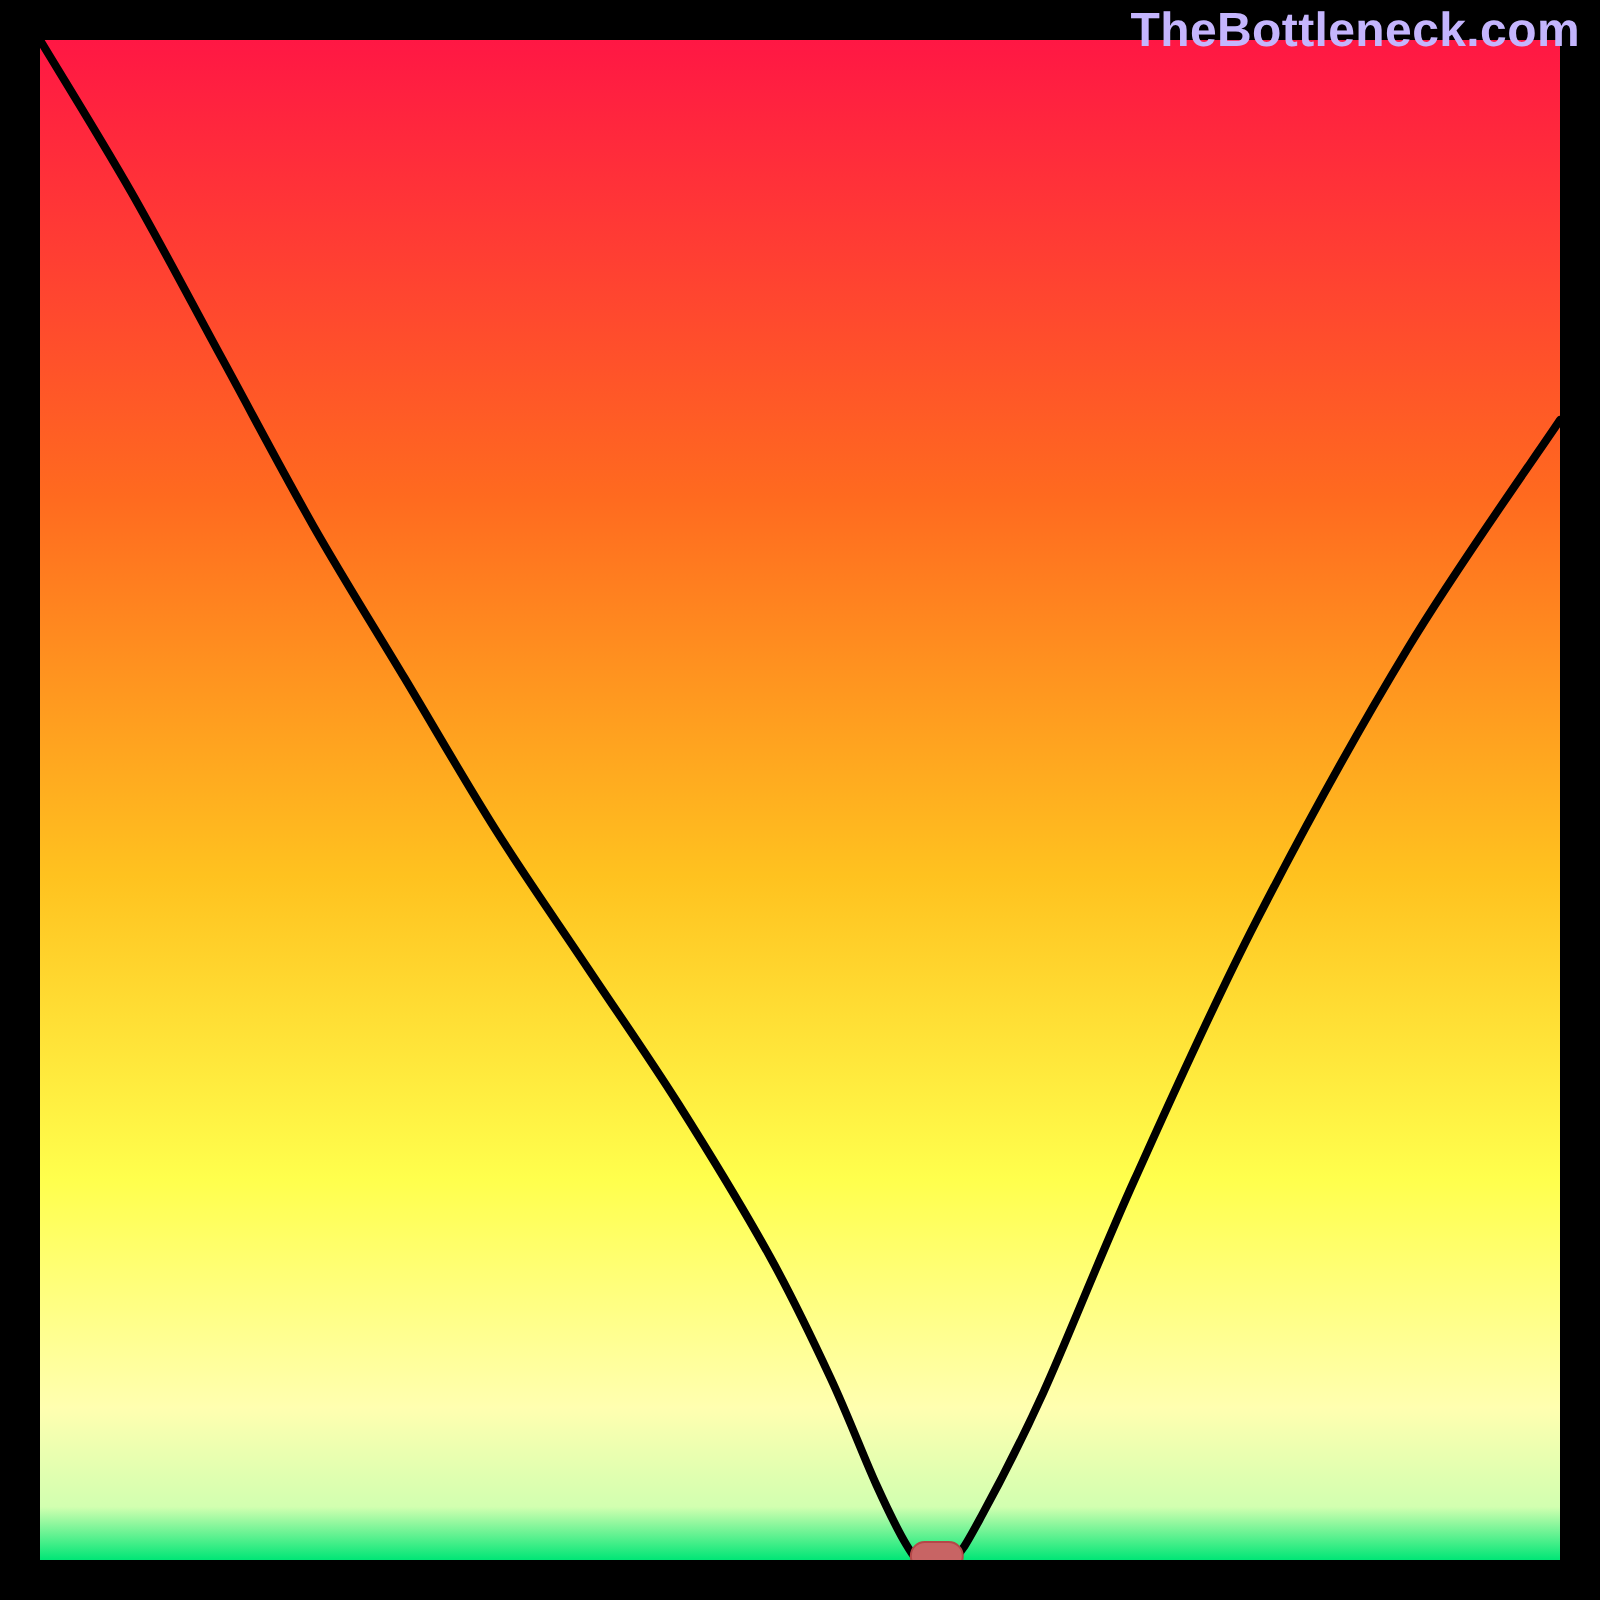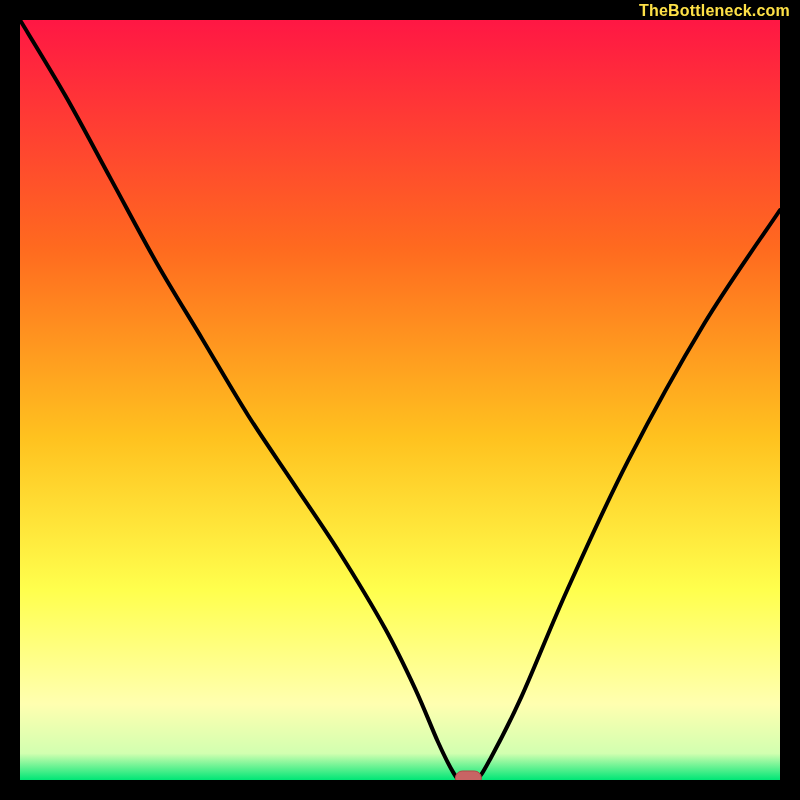--- a/index.html
+++ b/index.html
@@ -1,19 +1,19 @@
 <!DOCTYPE html>
 <html><head>
 <meta charset="utf-8">
 <style>
   html,body{margin:0;padding:0;width:800px;height:800px;background:#000;overflow:hidden;font-family:Arial,Helvetica,sans-serif}
   .frame{position:absolute;left:0;top:0;width:800px;height:800px;background:#000}
   .plot{position:absolute;left:20px;top:20px;width:760px;height:760px;overflow:hidden}
   svg{display:block}
-  .watermark{position:absolute;top:2px;right:10px;font-size:16px;font-weight:bold;color:#fde047;letter-spacing:0.2px}
+  .watermark{position:absolute;top:2px;right:10px;font-size:24px;font-weight:bold;color:#c4b5fd;letter-spacing:0.2px}
 </style>
 </head>
 <body>
 
 <div class="frame">
   <div class="plot">
     <svg id="svg" width="760" height="760" viewBox="0 0 760 760">
       <defs>
         <linearGradient id="bg" x1="0" y1="0" x2="0" y2="1">
             <stop offset="0%" stop-color="#ff1744"></stop>

